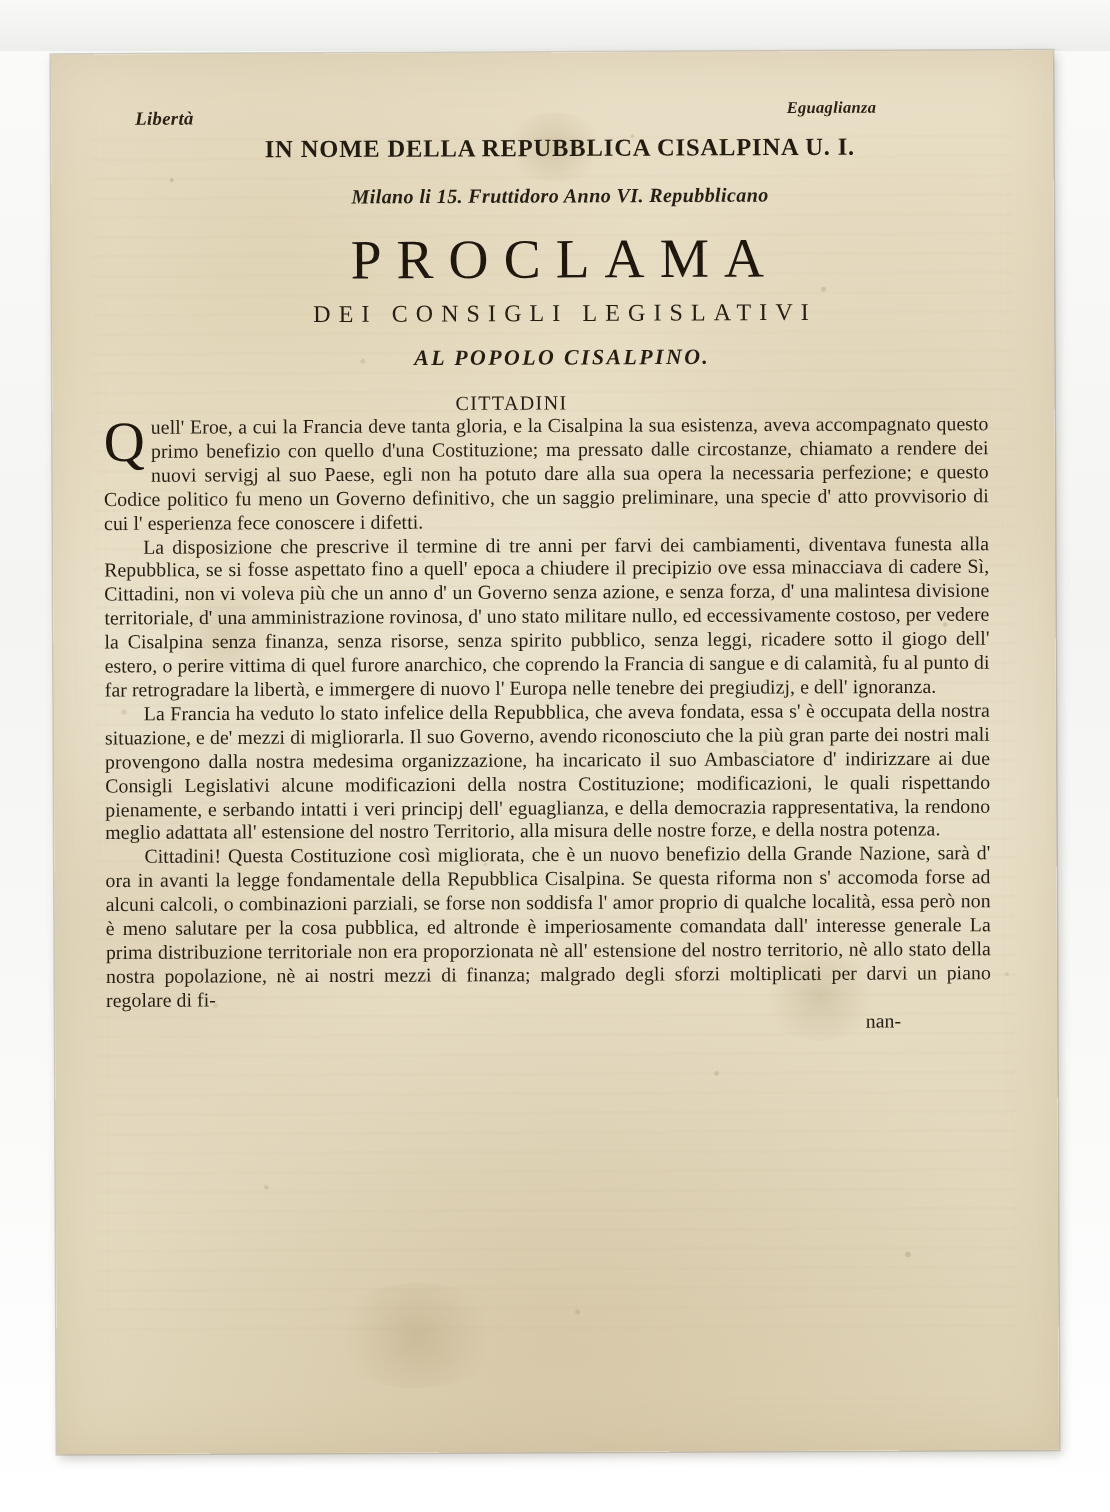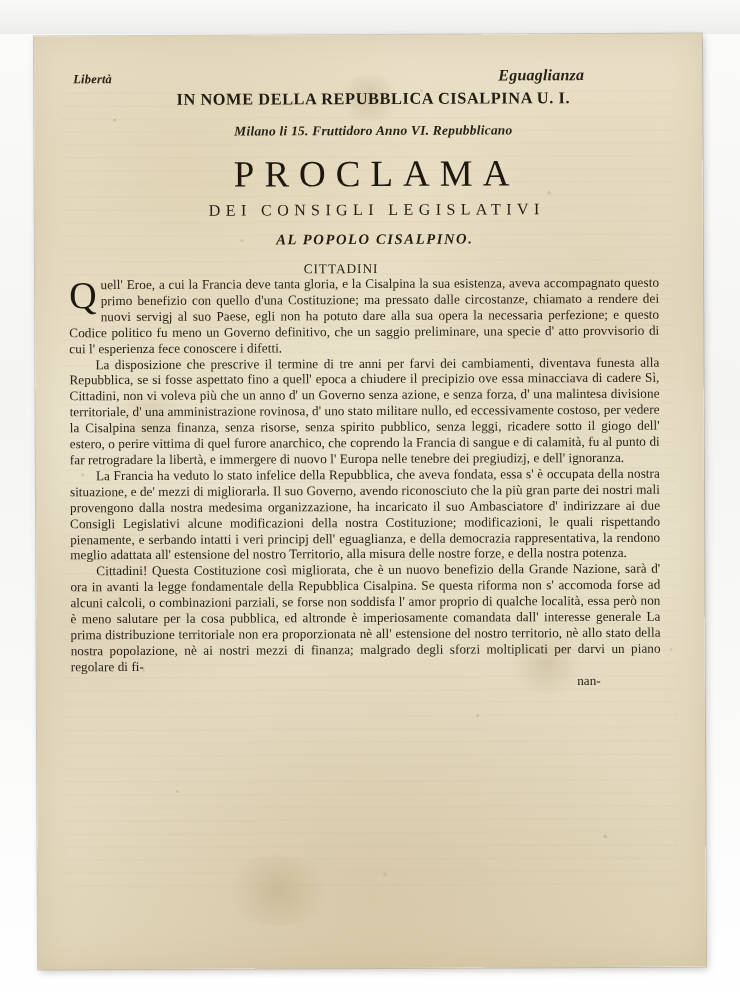--- a/index.html
+++ b/index.html
@@ -101,22 +101,22 @@
   .motto{
     position:absolute;
     top:0;
     font-family: "Liberation Serif", serif;
     font-style: italic;
     font-weight: 700;
     font-size: 12.5px;
     letter-spacing:.2px;
     color:#2a2014;
   }
-  .motto.left  { left: 15px; }
-  .motto.right { right: 88px; top:-4px; font-size:16px; }
+  .motto.left  { left: 32px; }
+  .motto.right { right: 88px; top:-4px; font-size:11px; }
 
   .line-nome{
     text-align:center;
     font-size: 16.4px;
     font-weight: 600;
     letter-spacing: .55px;
     color:#231c11;
     margin: -4px 0 0 16px;
     font-family: "Liberation Serif", serif;
   }

